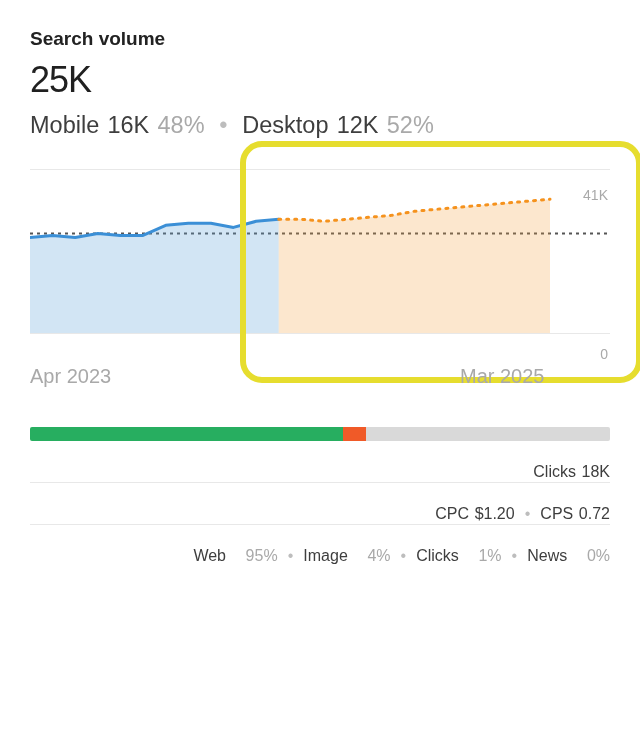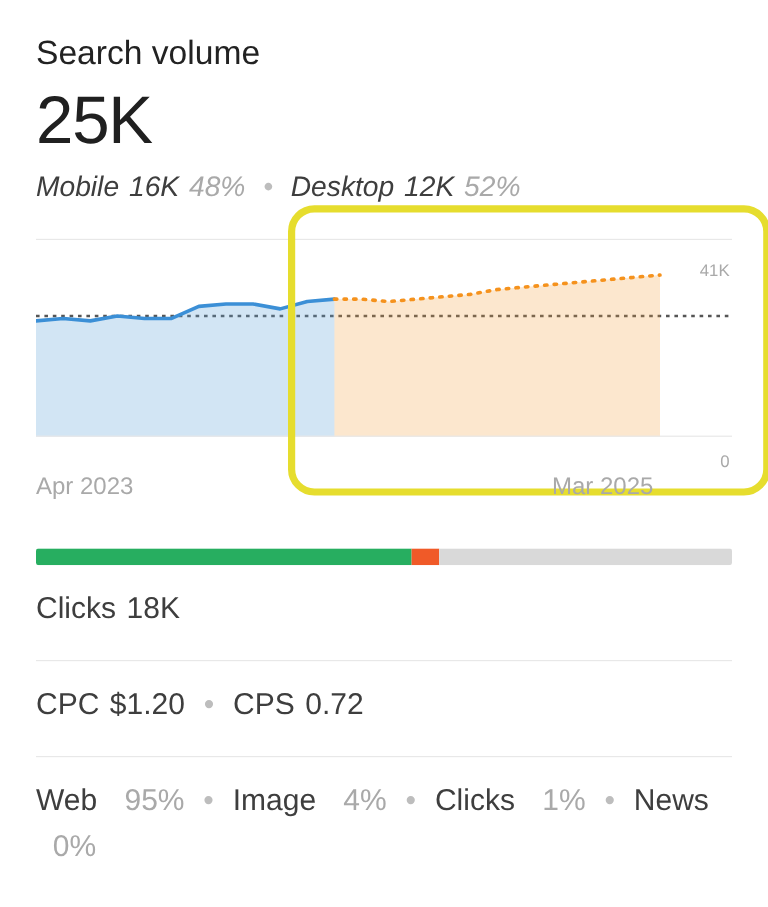--- a/index.html
+++ b/index.html
@@ -22,42 +22,41 @@
   body {
     width:640px; height:756px;
     font-family: -apple-system, "Helvetica Neue", Helvetica, Arial, sans-serif;
     color: var(--text-dark);
     background:#fff;
     padding: 28px 30px 0 30px;
     letter-spacing:0;
     overflow:hidden;
   }
   .title {
-    font-size:28px;
-    font-weight:400;
+    font-size:19px;
+    font-weight:700;
     color:#222;
     margin-bottom:12px;
   }
   .big-number {
-    font-size:56px;
+    font-size:36px;
     font-weight:500;
     color:#202020;
     line-height:1;
     letter-spacing:-1px;
     margin-bottom:14px;
   }
   .subline {
     font-size:23.5px;
     color:#404040;
     display:flex;
     flex-wrap:wrap;
     gap:0.35em;
     align-items:baseline;
     margin-bottom:30px;
-    font-style:italic;
   }
   .subline .lbl { color:#3e3e3e; }
   .subline .val { color:#3e3e3e; }
   .subline .pct { color:var(--text-dim); }
   .subline .dot { color:#bdbdbd; }
 
   
   .chart-wrap {
     position:relative;
     width:580px;
@@ -104,28 +103,29 @@
     display:flex;
     border-radius:2px;
     overflow:hidden;
   }
   .prog .seg-green  { background:var(--green);  height:100%; }
   .prog .seg-orange { background:var(--orange); height:100%; }
   .prog .seg-grey   { background:var(--grey-bar); height:100%; flex:1; }
 
   .info-row {
     width:580px;
-    padding:22px 0 28px 0;
+    padding:22px 0 1px 0;
     border-bottom:1px solid var(--divider);
-    font-size:25px;
+    font-size:16px;
     color:#3c3c3c;
     display:flex;
     flex-wrap:wrap;
     align-items:baseline;
     gap:0.35em;
+    justify-content:flex-end;
   }
   .info-row.first { border-top:none; }
   .info-row .lbl { color:#3e3e3e; }
   .info-row .val { color:#3e3e3e; }
   .info-row .pct { color:var(--text-dim);margin-left:14px; }
   .info-row .dot { color:#bdbdbd; }
 </style>
 </head>
 <body>
 

